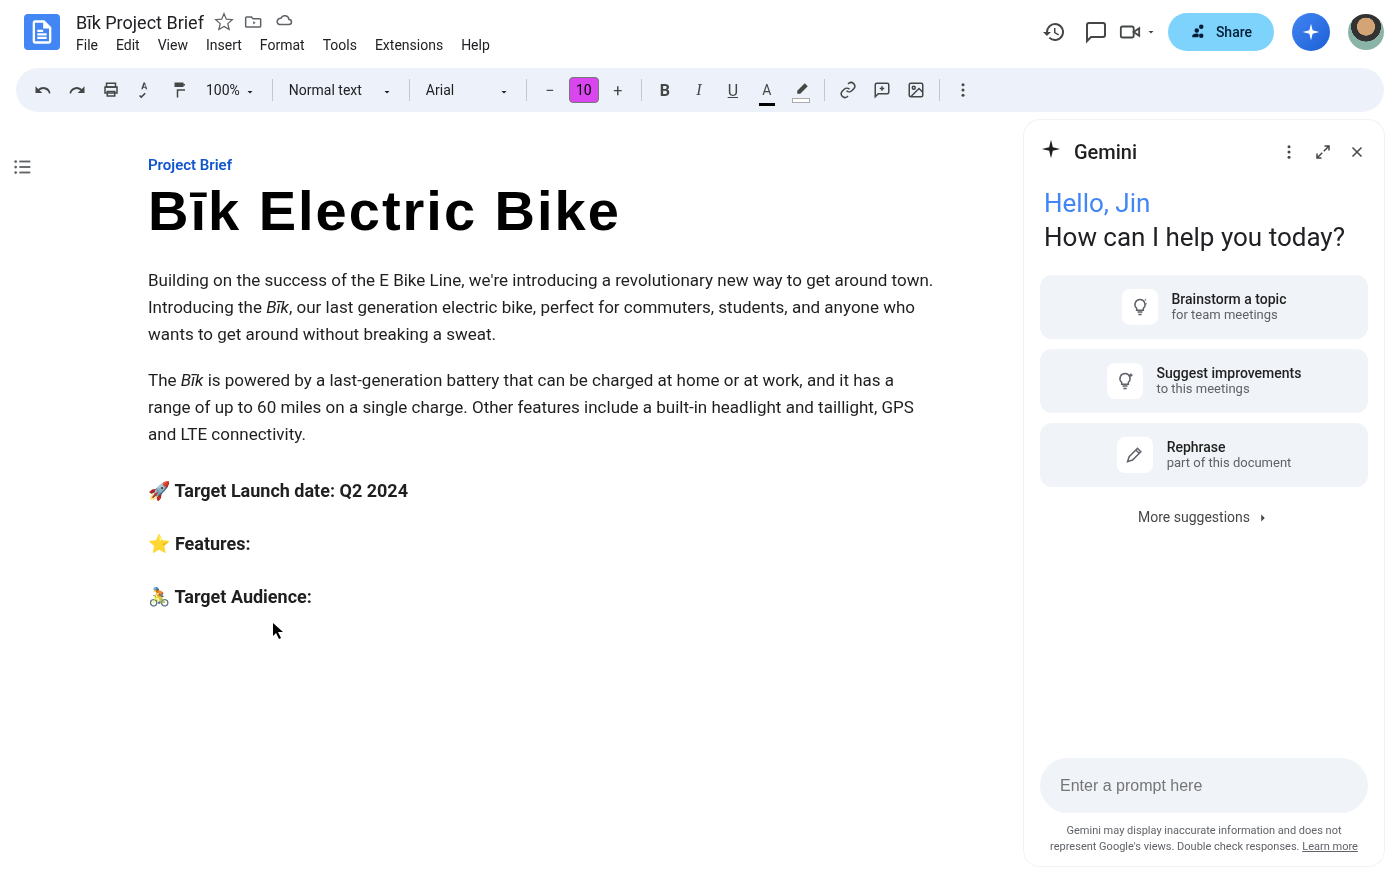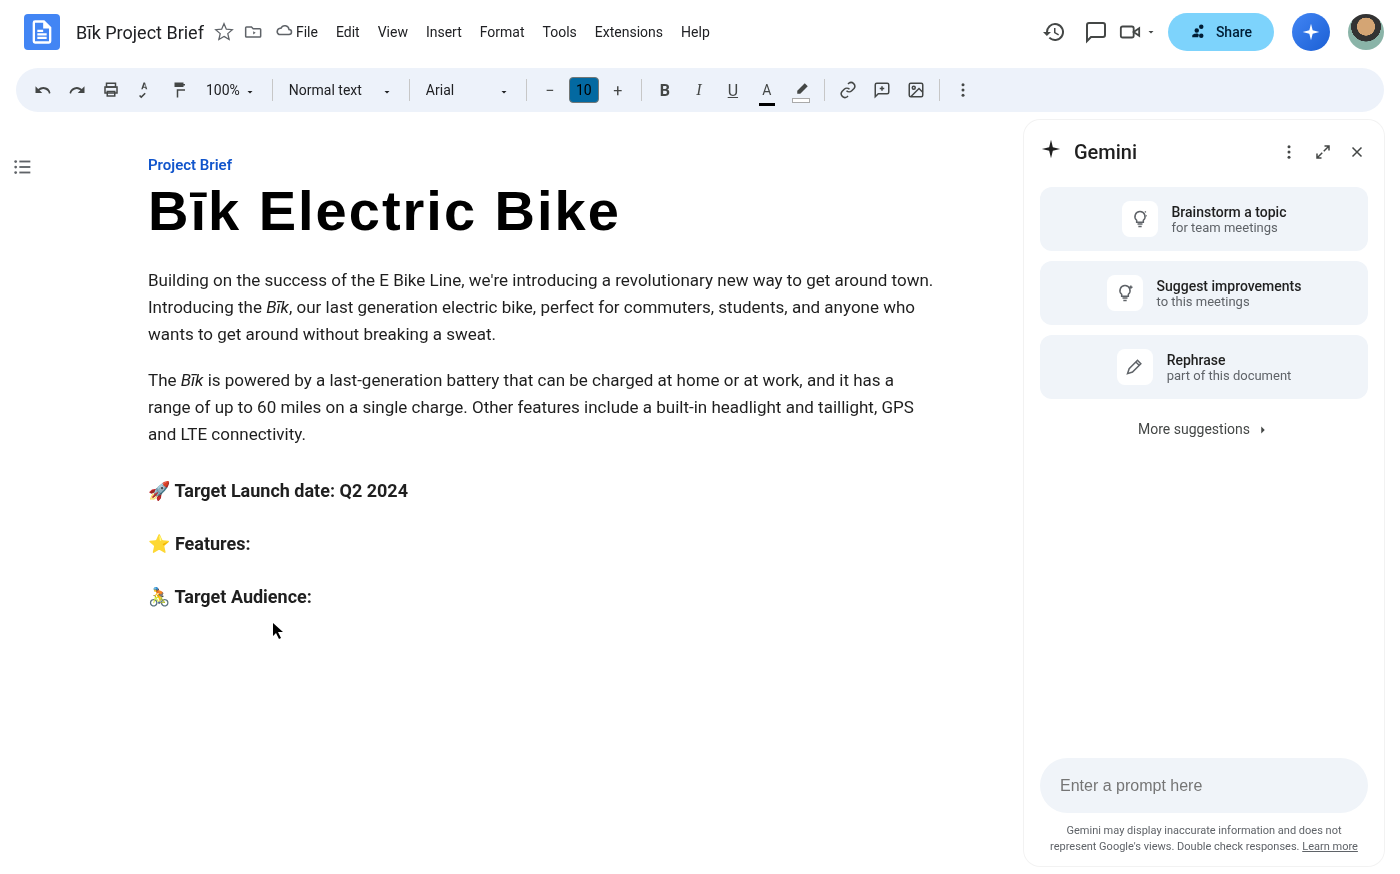--- a/index.html
+++ b/index.html
@@ -2,39 +2,39 @@
 <html><head>
 <meta charset="utf-8">
 <style>
 * { box-sizing: border-box; margin: 0; padding: 0; }
 body { font-family: 'Google Sans', Roboto, Arial, sans-serif; background: #fff; width: 1400px; height: 874px; overflow: hidden; position: relative; }
 
 
 .header { display: flex; align-items: center; padding: 8px 16px; gap: 16px; height: 64px; }
 .doc-icon { width: 36px; height: 36px; background: #4285f4; border-radius: 4px; display: flex; align-items: center; justify-content: center; color: #fff; font-weight: bold; margin-left: 8px; }
 .doc-icon svg { width: 28px; height: 28px; fill: #fff; }
-.header-center { flex: 1; display: flex; flex-direction: row; gap: 2px; }
+.header-center { flex: 1; display: flex; flex-direction: column; gap: 2px; }
 .title-row { display: flex; align-items: center; gap: 10px; }
 .doc-title { font-size: 18px; color: #202124; }
 .title-icon { width: 20px; height: 20px; color: #5f6368; cursor: pointer; display: flex; align-items: center; justify-content: center; }
 .menu-bar { display: flex; gap: 18px; padding-top: 2px; }
 .menu-item { font-size: 14px; color: #202124; cursor: pointer; }
 .header-right { display: flex; align-items: center; gap: 18px; }
 .header-icon { width: 24px; height: 24px; color: #444746; cursor: pointer; display: flex; align-items: center; justify-content: center; }
 .meet-btn { display: flex; align-items: center; gap: 4px; }
 .share-btn { display: flex; align-items: center; gap: 8px; background: #7dd3fc; padding: 10px 22px; border-radius: 30px; cursor: pointer; font-size: 14px; font-weight: 500; color: #001d35; }
 .gemini-star { width: 38px; height: 38px; border-radius: 50%; background: linear-gradient(135deg, #4285f4, #1b5fd4); display: flex; align-items: center; justify-content: center; color: #fff; cursor: pointer; }
 .avatar { width: 36px; height: 36px; border-radius: 50%; background: #e8eaed; overflow: hidden; background-image: radial-gradient(circle at 50% 35%, #d4a574 0%, #d4a574 30%, #333 31%, #333 50%, #8ab4a8 51%); cursor: pointer; }
 
 
 .toolbar { display: flex; align-items: center; gap: 4px; margin: 4px 16px; padding: 6px 12px; background: #edf2fa; border-radius: 28px; height: 44px; }
 .tool-btn { width: 30px; height: 30px; display: flex; align-items: center; justify-content: center; border-radius: 4px; cursor: pointer; color: #444746; }
 .tool-sep { width: 1px; height: 22px; background: #c7c7c7; margin: 0 4px; }
 .tool-select { display: flex; align-items: flex-end; gap: 4px; padding: 4px 8px; cursor: pointer; font-size: 14px; color: #202124; }
-.font-size-box { width: 30px; height: 26px; border: 1px solid #747775; border-radius: 4px; display: flex; align-items: center; justify-content: center; font-size: 14px; background: #0369a1; }
+.font-size-box { width: 30px; height: 26px; border: 1px solid #747775; border-radius: 4px; display: flex; align-items: center; justify-content: center; font-size: 14px; background: #d946ef; }
 .tool-bold { font-weight: bold; font-size: 16px; }
 .tool-italic { font-style: italic; font-size: 16px; font-family: serif; }
 .tool-underline { text-decoration: underline; font-size: 16px; }
 .text-color { display: flex; flex-direction: column; align-items: center; font-size: 14px; position: relative; }
 .text-color::after { content:''; position: absolute; bottom: -1px; width: 16px; height: 3px; background: #000; }
 .highlight-color { position: relative; }
 .highlight-color svg { width: 18px; height: 18px; }
 .highlight-color::after { content:''; position: absolute; bottom: 2px; width: 16px; height: 3px; background: #fff; border: 0.5px solid #aaa; }
 
 
@@ -297,20 +297,24 @@
           <svg viewBox="0 0 24 24" width="18" height="18" fill="none" stroke="currentColor" stroke-width="2">
             <path d="M14 4h6v6M10 20H4v-6M20 4l-7 7M4 20l7-7"></path>
           </svg>
         </span>
       <span class="gemini-header-btn">
           <svg viewBox="0 0 24 24" width="18" height="18" fill="none" stroke="currentColor" stroke-width="2">
             <path d="M18 6L6 18M6 6l12 12"></path>
           </svg>
         </span>
     </div>
+    <div class="gemini-greeting">
+      <div><span class="greeting-name">Hello, Jin</span></div>
+      <div><span class="greeting-question">How can I help you today?</span></div>
+    </div>
 
     <div class="suggestion">
       <div class="suggestion-icon">
           <svg viewBox="0 0 24 24" width="20" height="20" fill="none" stroke="currentColor" stroke-width="1.8">
             <path d="M9 18h6M10 21h4M12 3a6 6 0 0 0-4 10.5V16h8v-2.5A6 6 0 0 0 12 3z"></path>
             <path d="M18 4l1-1M19 8h1"></path>
           </svg>
         </div>
       <div class="suggestion-text">
         <span class="suggestion-title">Brainstorm a topic</span>

